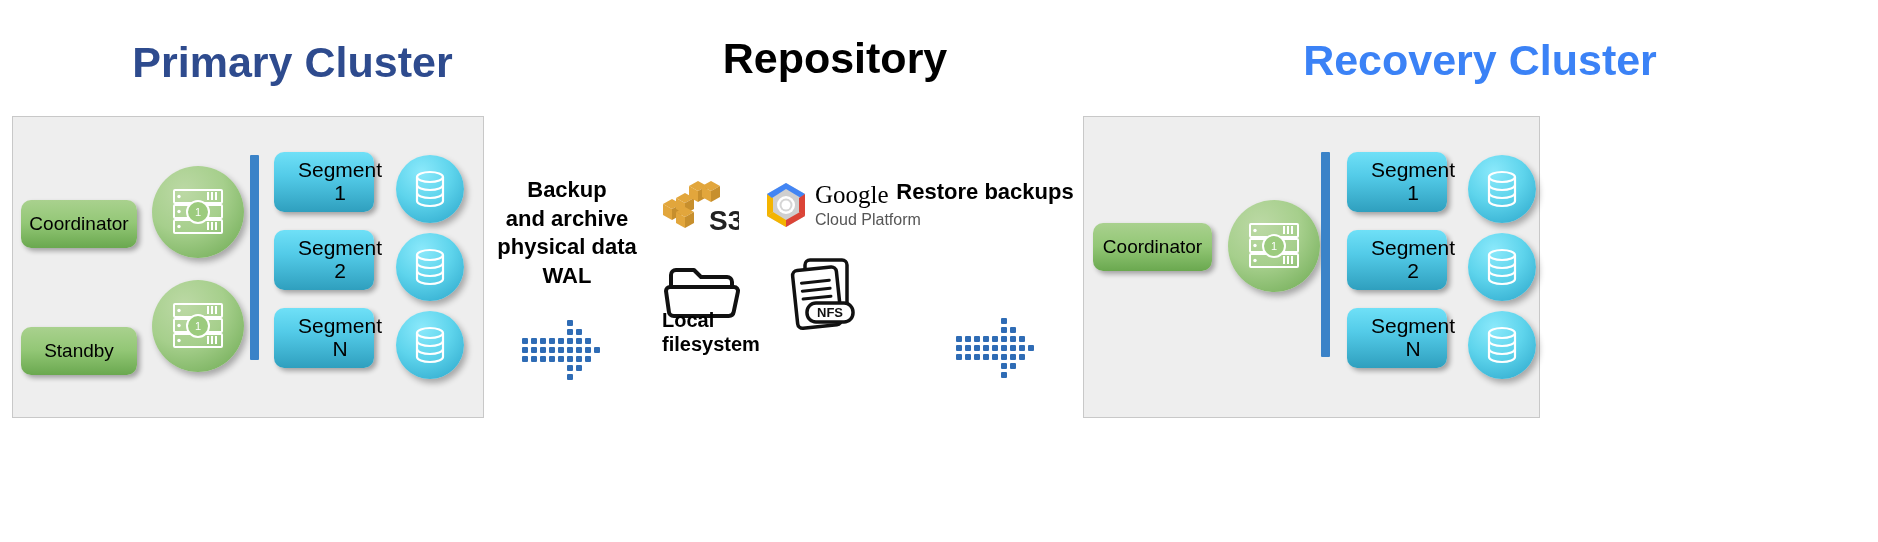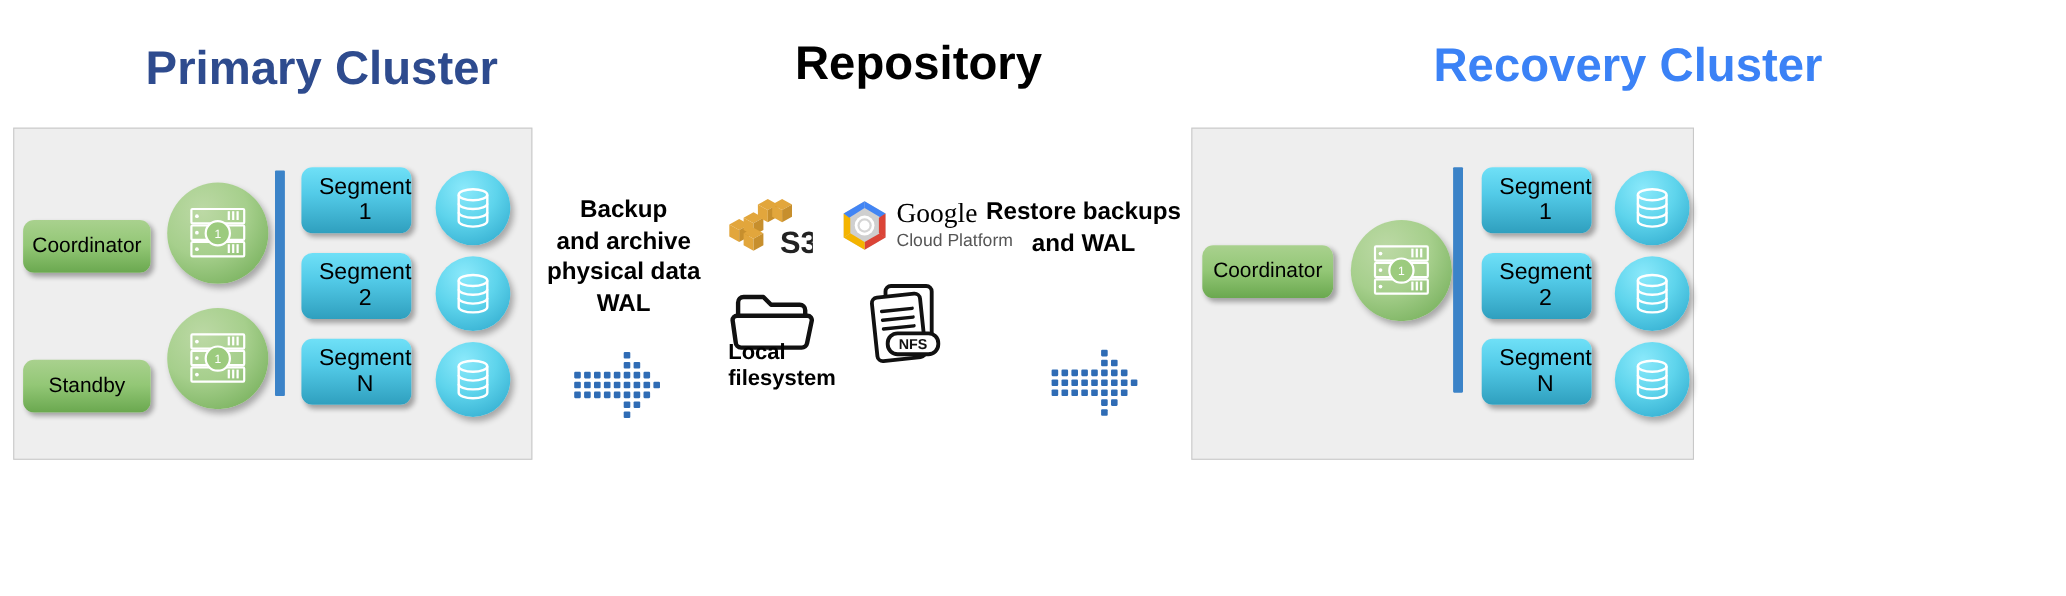--- a/index.html
+++ b/index.html
@@ -50,21 +50,21 @@
     box-sizing: border-box;
     text-align: center;
   }
 
   
   .seg-box {
     position: absolute;
     border-radius: 10px;
     display: flex;
     align-items: center;
-    justify-content: flex-end;
+    justify-content: flex-start;
     font-size: 21px;
     line-height: 1.08;
     color: #000;
     background: linear-gradient(to bottom, #6fe0f7 0%, #53cbe8 40%, #2f9fbe 100%);
     box-shadow: 3px 3px 5px rgba(0,0,0,0.32);
     box-sizing: border-box;
     text-align: center;
     padding-left: 24px;
   }
 
@@ -360,21 +360,20 @@
       </g>
     </g>
 
     <rect x="26" y="48" width="46" height="19" rx="9" fill="#ffffff" stroke="#111111" stroke-width="3.5"></rect>
     <text x="49" y="62" font-size="13" font-weight="bold" fill="#111111" text-anchor="middle" font-family="Liberation Sans, sans-serif">NFS</text>
   </svg>
 </div>
 
 <div class="caption" style="left:895px; top:178px; width:180px;">
   <div>Restore backups</div>
-  <div>and WAL</div>
 </div>
 
 <div class="tofu" style="left:1117px; top:331px; width:11px; height:15px;"></div>
 
 <div class="dot-arrow" id="arrow-restore" style="left:956px; top:318px; width:80px; height:56px;">
     <span style="left: 45px; top: 0px; background: rgb(47, 108, 181);"></span>
     <span style="left: 45px; top: 9px; background: rgb(47, 108, 181);"></span>
     <span style="left: 54px; top: 9px; background: rgb(47, 108, 181);"></span>
     <span style="left: 0px; top: 18px; background: rgb(47, 108, 181);"></span>
     <span style="left: 9px; top: 18px; background: rgb(47, 108, 181);"></span>

